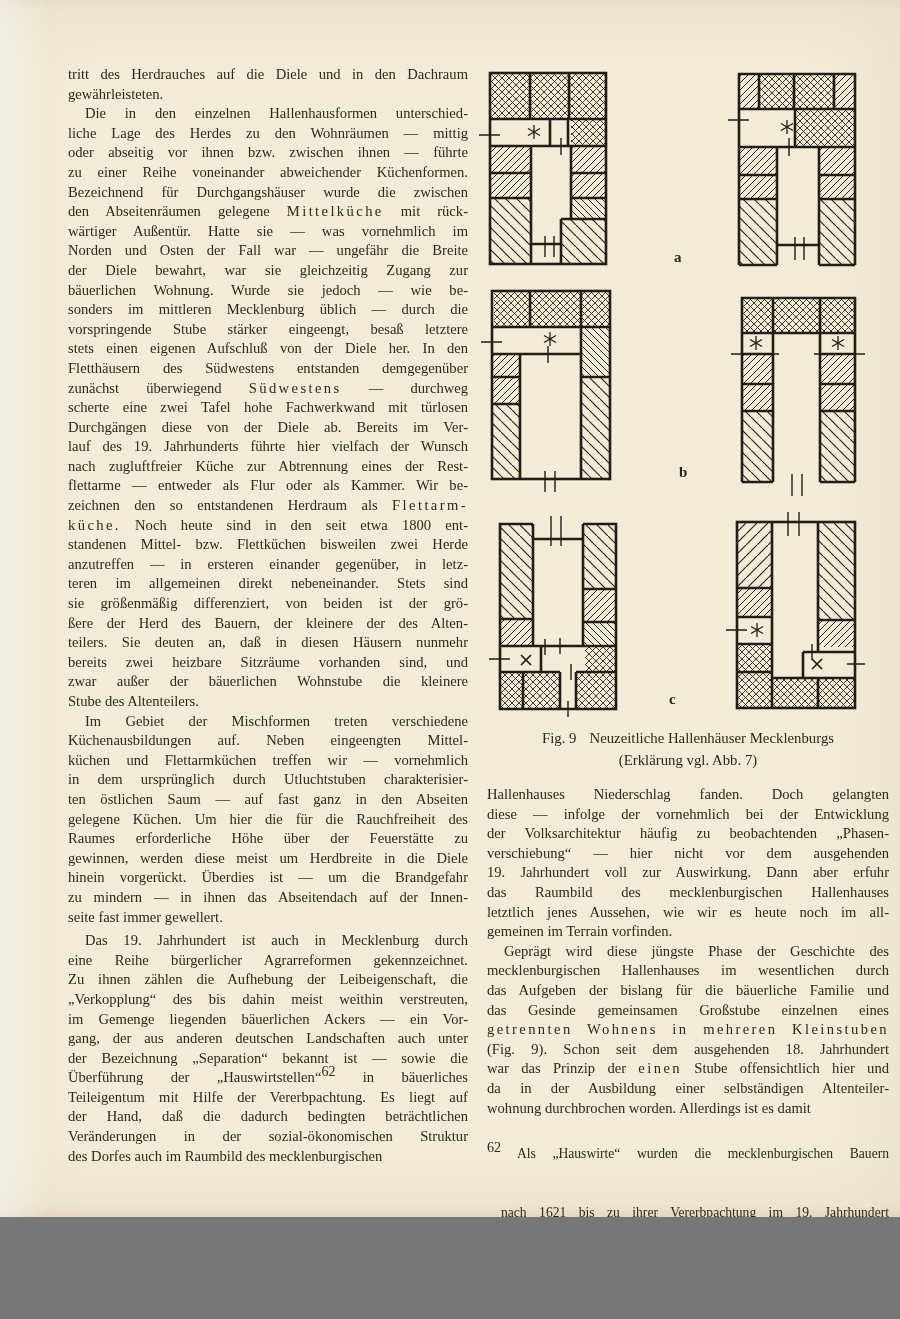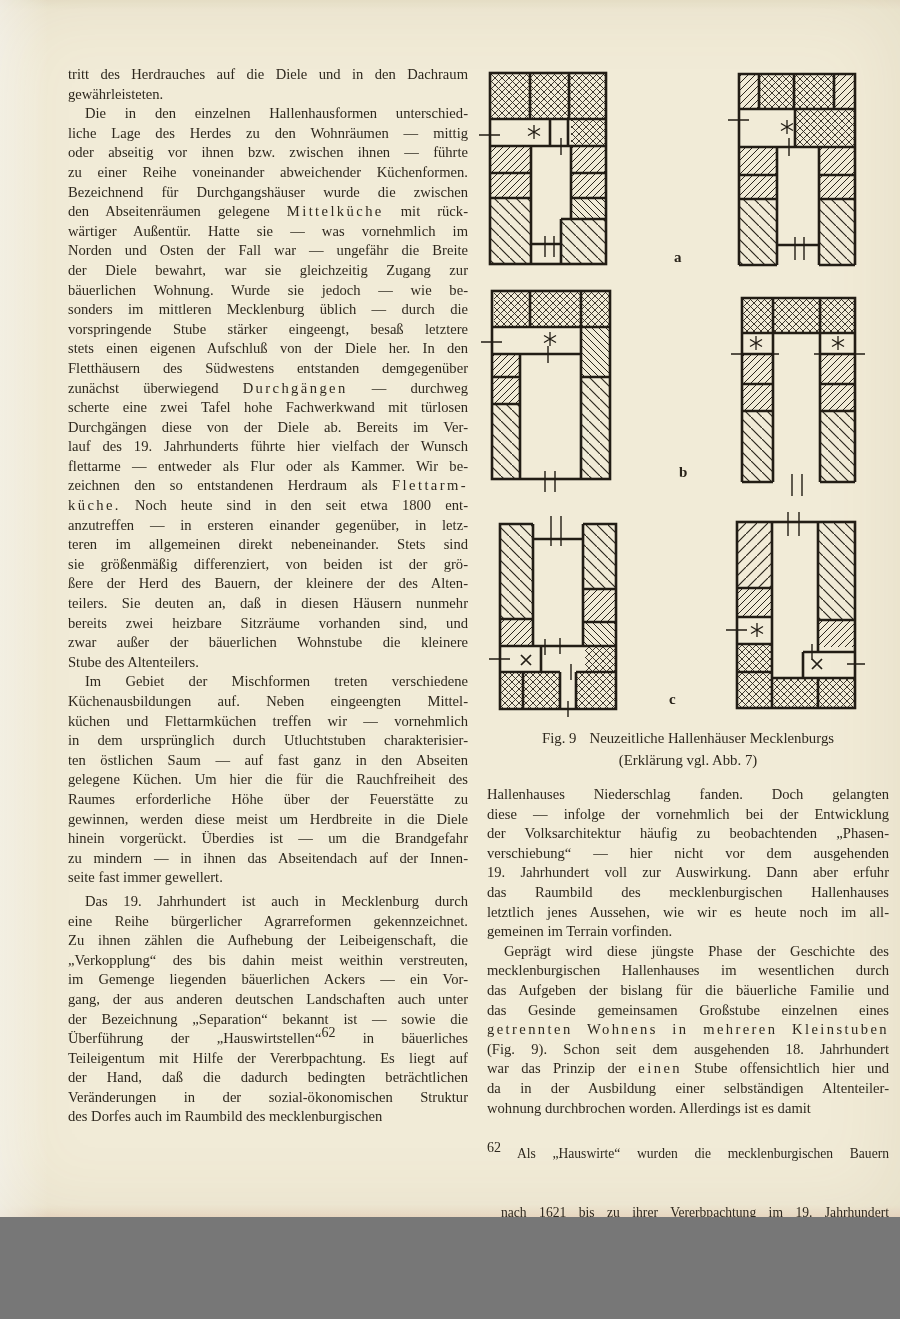--- a/index.html
+++ b/index.html
@@ -70,27 +70,29 @@
         <div class="ln">Bezeichnend für Durchgangshäuser wurde die zwischen</div>
         <div class="ln">den Abseitenräumen gelegene <span class="g">Mittelküche</span> mit rück-</div>
         <div class="ln">wärtiger Außentür. Hatte sie — was vornehmlich im</div>
         <div class="ln">Norden und Osten der Fall war — ungefähr die Breite</div>
         <div class="ln">der Diele bewahrt, war sie gleichzeitig Zugang zur</div>
         <div class="ln">bäuerlichen Wohnung. Wurde sie jedoch — wie be-</div>
         <div class="ln">sonders im mittleren Mecklenburg üblich — durch die</div>
         <div class="ln">vorspringende Stube stärker eingeengt, besaß letztere</div>
         <div class="ln">stets einen eigenen Aufschluß von der Diele her. In den</div>
         <div class="ln">Fletthäusern des Südwestens entstanden demgegenüber</div>
-        <div class="ln">zunächst überwiegend <span class="g">Durchgängen</span> — durchweg</div>
+        <div class="ln">zunächst überwiegend <span class="g">Südwestens</span> — durchweg</div>
         <div class="ln">scherte eine zwei Tafel hohe Fachwerkwand mit türlosen</div>
         <div class="ln">Durchgängen diese von der Diele ab. Bereits im Ver-</div>
         <div class="ln">lauf des 19. Jahrhunderts führte hier vielfach der Wunsch</div>
+        <div class="ln">nach zugluftfreier Küche zur Abtrennung eines der Rest-</div>
         <div class="ln">flettarme — entweder als Flur oder als Kammer. Wir be-</div>
         <div class="ln">zeichnen den so entstandenen Herdraum als <span class="g">Flettarm-</span></div>
         <div class="ln"><span class="g">küche.</span> Noch heute sind in den seit etwa 1800 ent-</div>
+        <div class="ln">standenen Mittel- bzw. Flettküchen bisweilen zwei Herde</div>
         <div class="ln">anzutreffen — in ersteren einander gegenüber, in letz-</div>
         <div class="ln">teren im allgemeinen direkt nebeneinander. Stets sind</div>
         <div class="ln">sie größenmäßig differenziert, von beiden ist der grö-</div>
         <div class="ln">ßere der Herd des Bauern, der kleinere der des Alten-</div>
         <div class="ln">teilers. Sie deuten an, daß in diesen Häusern nunmehr</div>
         <div class="ln">bereits zwei heizbare Sitzräume vorhanden sind, und</div>
         <div class="ln">zwar außer der bäuerlichen Wohnstube die kleinere</div>
         <div class="ln end">Stube des Altenteilers.</div>
       </div>
       <div class="para">

